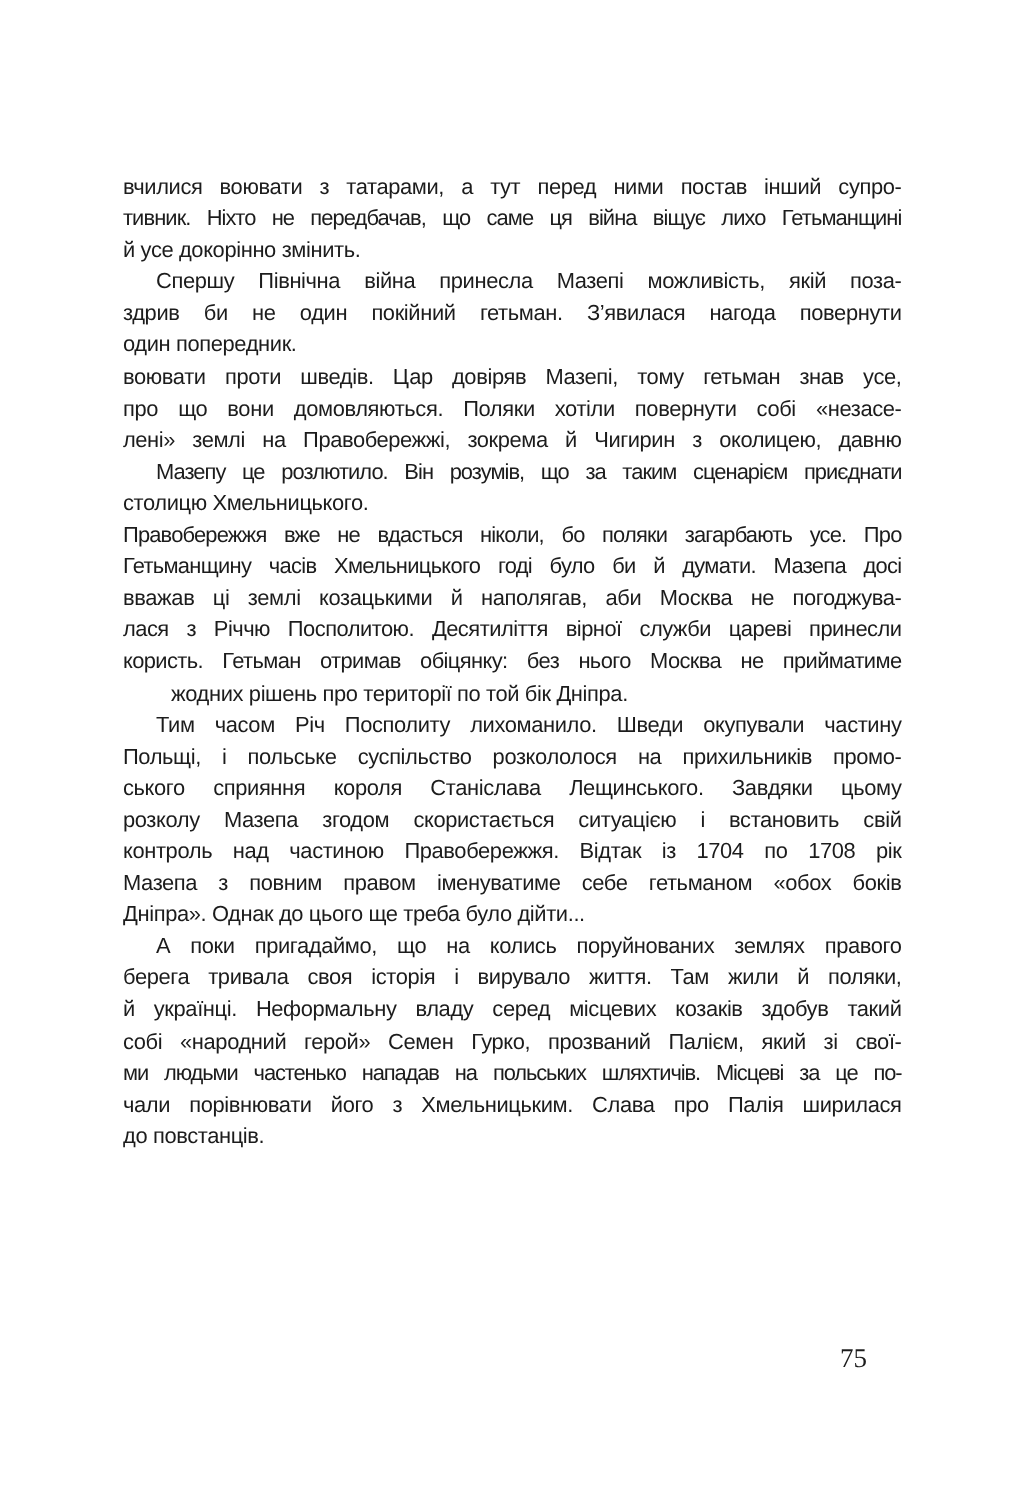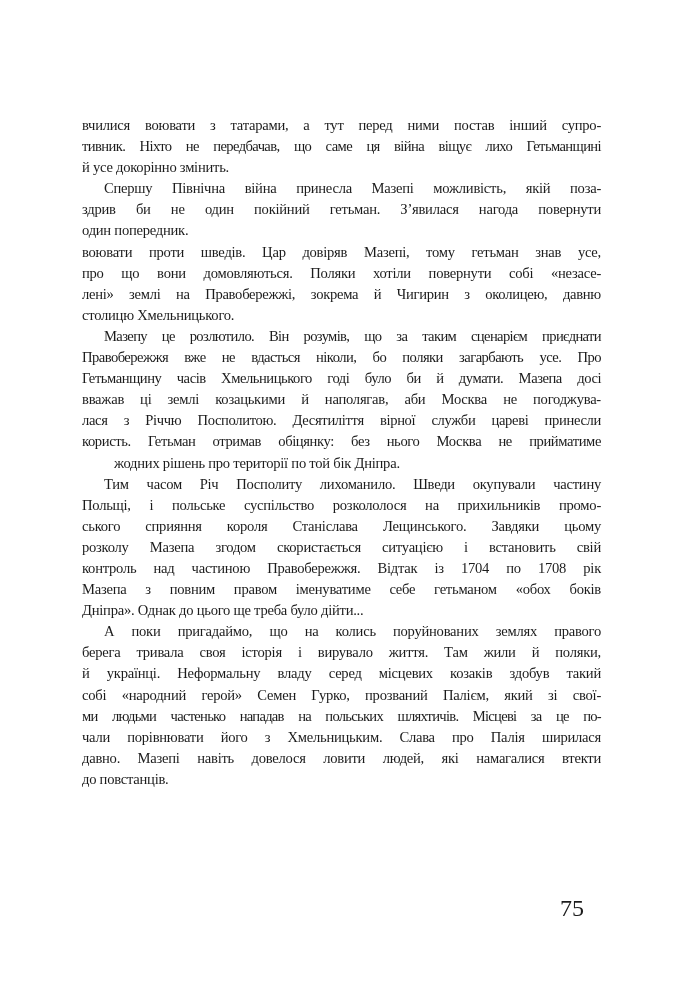--- a/index.html
+++ b/index.html
@@ -1,50 +1,50 @@
 <!DOCTYPE html>
 <html><head>
 <meta charset="utf-8">
 <style>
   html, body { margin: 0; padding: 0; background: #ffffff; }
   body { width: 683px; height: 1000px; position: relative; overflow: hidden; }
   .page { position: absolute; left: 0; top: 0; width: 683px; height: 1000px; background: #fff; }
   .text-block {
     position: absolute; left: 82px; top: 115px; width: 519px;
-    font-family: Liberation Serif, serif; font-size: 14.6px; color: #1c1c1c;
+    font-family: Liberation Sans, sans-serif; font-size: 14.6px; color: #1c1c1c;
     line-height: 21.1px; letter-spacing: -0.25px;
   }
   .line { display: block; height: 21.1px; white-space: nowrap; text-align: justify; text-align-last: justify; }
   .line.last { text-align-last: left; }
   .line.indent { padding-left: 22px; }
   .page-number {
     position: absolute; left: 560px; top: 895px;
-    font-family: "Liberation Serif", serif; font-size: 24px; color: #1c1c1c;
+    font-family: "Liberation Serif", serif; font-size: 18px; color: #1c1c1c;
   }
 </style>
 </head>
 <body>
 
 <div class="page">
   <div class="text-block">
 
     <span class="line" style="white-space: nowrap;">вчилися воювати з татарами, а тут перед ними постав інший супро-</span>
     <span class="line" style="white-space: nowrap; letter-spacing: -0.61px;">тивник. Ніхто не передбачав, що саме ця війна віщує лихо Гетьманщині</span>
     <span class="line last" style="white-space: nowrap;">й усе докорінно змінить.</span>
 
     <span class="line indent" style="white-space: nowrap;">Спершу Північна війна принесла Мазепі можливість, якій поза-</span>
     <span class="line" style="white-space: nowrap;">здрив би не один покійний гетьман. З’явилася нагода повернути</span>
     <span class="line last" style="white-space: nowrap;">один попередник.</span>
 
     <span class="line" style="white-space: nowrap;">воювати проти шведів. Цар довіряв Мазепі, тому гетьман знав усе,</span>
     <span class="line" style="white-space: nowrap;">про що вони домовляються. Поляки хотіли повернути собі «незасе-</span>
     <span class="line" style="white-space: nowrap; letter-spacing: -0.28px;">лені» землі на Правобережжі, зокрема й Чигирин з околицею, давню</span>
+    <span class="line indent" style="white-space: nowrap; letter-spacing: -0.64px;">Мазепу це розлютило. Він розумів, що за таким сценарієм приєднати</span>
+
     <span class="line last" style="white-space: nowrap;">столицю Хмельницького.</span>
-
-    <span class="line indent" style="white-space: nowrap; letter-spacing: -0.64px;">Мазепу це розлютило. Він розумів, що за таким сценарієм приєднати</span>
     <span class="line" style="white-space: nowrap; letter-spacing: -0.55px;">Правобережжя вже не вдасться ніколи, бо поляки загарбають усе. Про</span>
     <span class="line" style="white-space: nowrap; letter-spacing: -0.46px;">Гетьманщину часів Хмельницького годі було би й думати. Мазепа досі</span>
     <span class="line" style="white-space: nowrap;">вважав ці землі козацькими й наполягав, аби Москва не погоджува-</span>
     <span class="line" style="white-space: nowrap; letter-spacing: -0.34px;">лася з Річчю Посполитою. Десятиліття вірної служби цареві принесли</span>
     <span class="line" style="white-space: nowrap; letter-spacing: -0.4px;">користь. Гетьман отримав обіцянку: без нього Москва не прийматиме</span>
     <span class="line last" style="white-space: nowrap; margin-left: 32px;">жодних рішень про території по той бік Дніпра.</span>
 
     <span class="line indent" style="white-space: nowrap;">Тим часом Річ Посполиту лихоманило. Шведи окупували частину</span>
     <span class="line" style="white-space: nowrap;">Польщі, і польське суспільство розкололося на прихильників промо-</span>
     <span class="line" style="white-space: nowrap;">ського сприяння короля Станіслава Лещинського. Завдяки цьому</span>
@@ -52,18 +52,17 @@
     <span class="line" style="white-space: nowrap;">контроль над частиною Правобережжя. Відтак із 1704 по 1708 рік</span>
     <span class="line" style="white-space: nowrap;">Мазепа з повним правом іменуватиме себе гетьманом «обох боків</span>
     <span class="line last" style="white-space: nowrap;">Дніпра». Однак до цього ще треба було дійти...</span>
 
     <span class="line indent" style="white-space: nowrap;">А поки пригадаймо, що на колись поруйнованих землях правого</span>
     <span class="line" style="white-space: nowrap;">берега тривала своя історія і вирувало життя. Там жили й поляки,</span>
     <span class="line" style="white-space: nowrap;">й українці. Неформальну владу серед місцевих козаків здобув такий</span>
     <span class="line" style="white-space: nowrap;">собі «народний герой» Семен Гурко, прозваний Палієм, який зі свої-</span>
     <span class="line" style="white-space: nowrap; letter-spacing: -0.73px;">ми людьми частенько нападав на польських шляхтичів. Місцеві за це по-</span>
     <span class="line" style="white-space: nowrap;">чали порівнювати його з Хмельницьким. Слава про Палія ширилася</span>
-    <span class="line" style="white-space: nowrap;">давно. Мазепі навіть довелося ловити людей, які намагалися втекти</span>
     <span class="line last" style="white-space: nowrap;">до повстанців.</span>
   </div>
 
   <div class="page-number">75</div>
 </div>
 
 </body></html>

